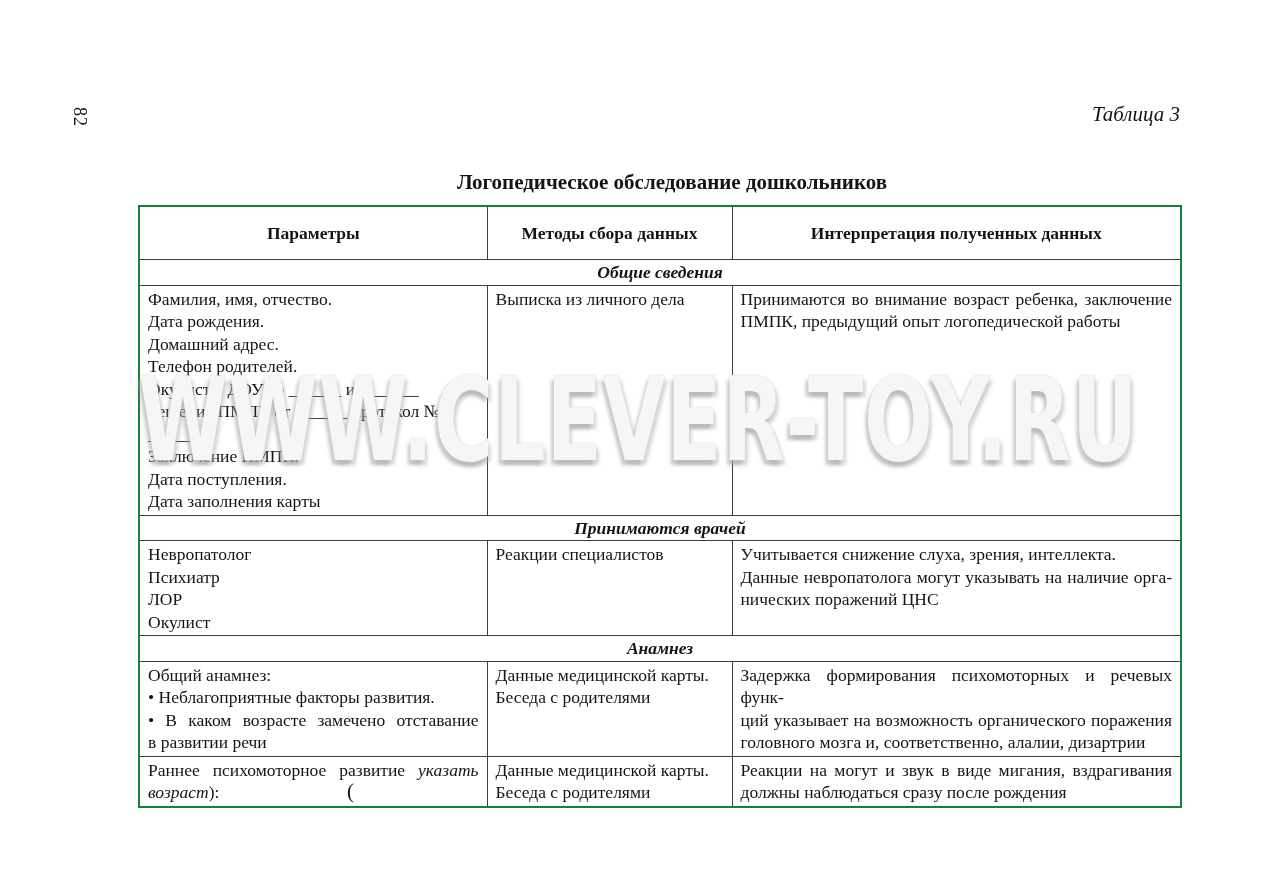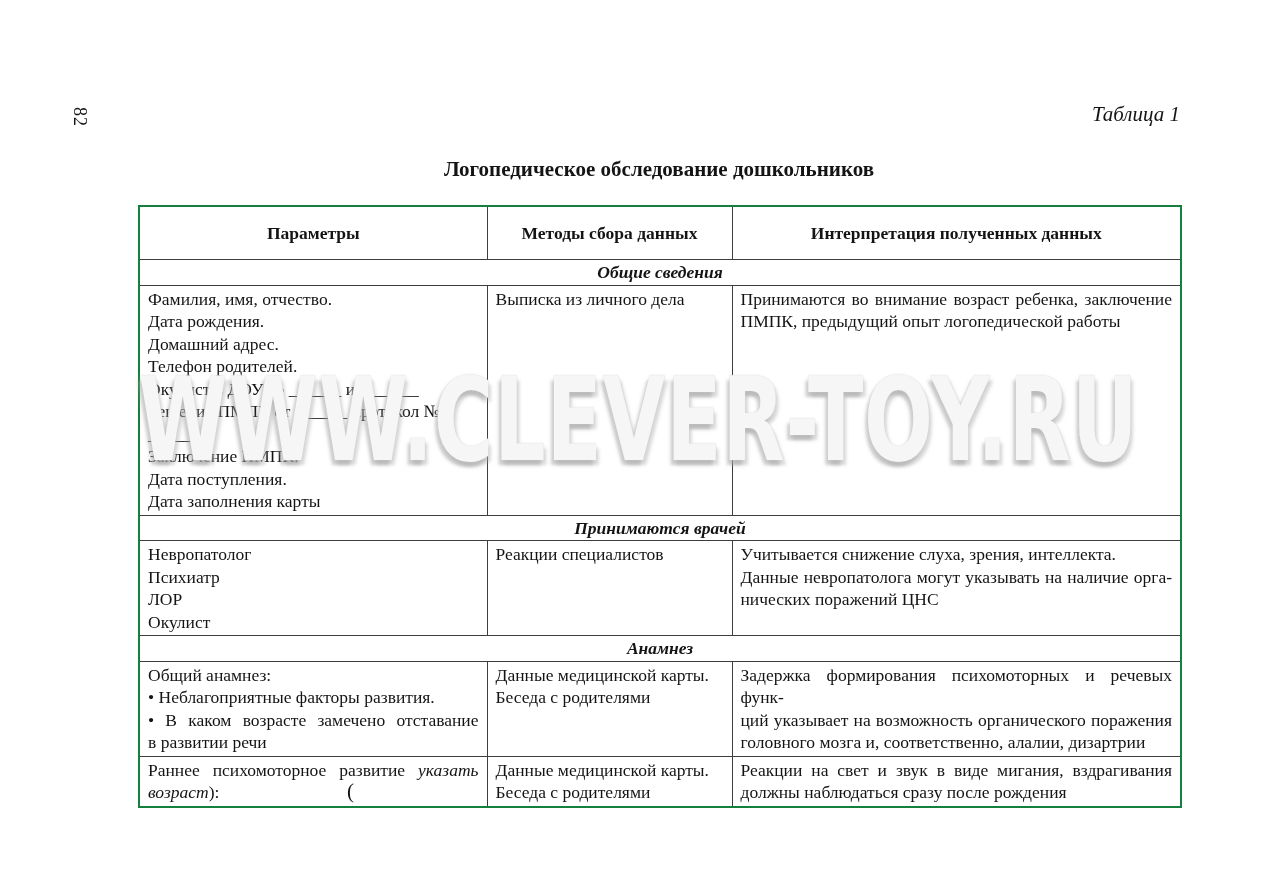--- a/index.html
+++ b/index.html
@@ -11,21 +11,21 @@
     position:absolute; left:56px; top:103px; width:40px; height:28px;
     font-size:18px; letter-spacing:1px;
     transform:rotate(90deg); transform-origin:center center;
     text-align:center;
   }
   .caption {
     position:absolute; left:138px; top:102px; width:1042px;
     text-align:right; font-style:italic; font-size:21px;
   }
   .doc-title {
-    position:absolute; left:138px; top:157px; width:1042px; margin:0;
+    position:absolute; left:138px; top:157px; width:1042px; margin:13px;
     text-align:center; font-weight:bold; font-size:21px;
   }
   table.main {
     position:absolute; left:138px; top:205px; width:1042px;
     border-collapse:collapse; table-layout:fixed;
     border:2px solid #15803d;
   }
   table.main td, table.main th {
     border:1px solid #3d3d3d;
     font-size:17.5px; line-height:22.5px;
@@ -60,21 +60,21 @@
     position:absolute; left:347px; top:779px; font-size:21px;
   }
 </style>
 </head>
 <body>
 
 <div class="page">
 
   <div class="pagenum">82</div>
 
-  <div class="caption">Таблица 1</div>
+  <div class="caption">Таблица 3</div>
 
   <h1 class="doc-title">Логопедическое обследование дошкольников</h1>
 
   <table class="main">
     <colgroup>
       <col style="width:348px">
       <col style="width:245px">
       <col style="width:449px">
     </colgroup>
     <tbody>
@@ -155,21 +155,21 @@
       <tr>
         <td style="height:41px">
           <div class="jl"><span>Раннее психомоторное развитие</span> <span class="it">указать</span></div>
           <div><span class="it">возраст</span><span>):</span></div>
         </td>
         <td>
           <div>Данные медицинской карты.</div>
           <div>Беседа с родителями</div>
         </td>
         <td class="c3">
-          <div class="jl">Реакции на свет и звук в виде мигания, вздрагивания</div>
+          <div class="jl">Реакции на могут и звук в виде мигания, вздрагивания</div>
           <div>должны наблюдаться сразу после рождения</div>
         </td>
       </tr>
     </tbody>
   </table>
 
   <div class="watermark">WWW.CLEVER-TOY.RU</div>
 
   <div class="stray-paren">(</div>
 

